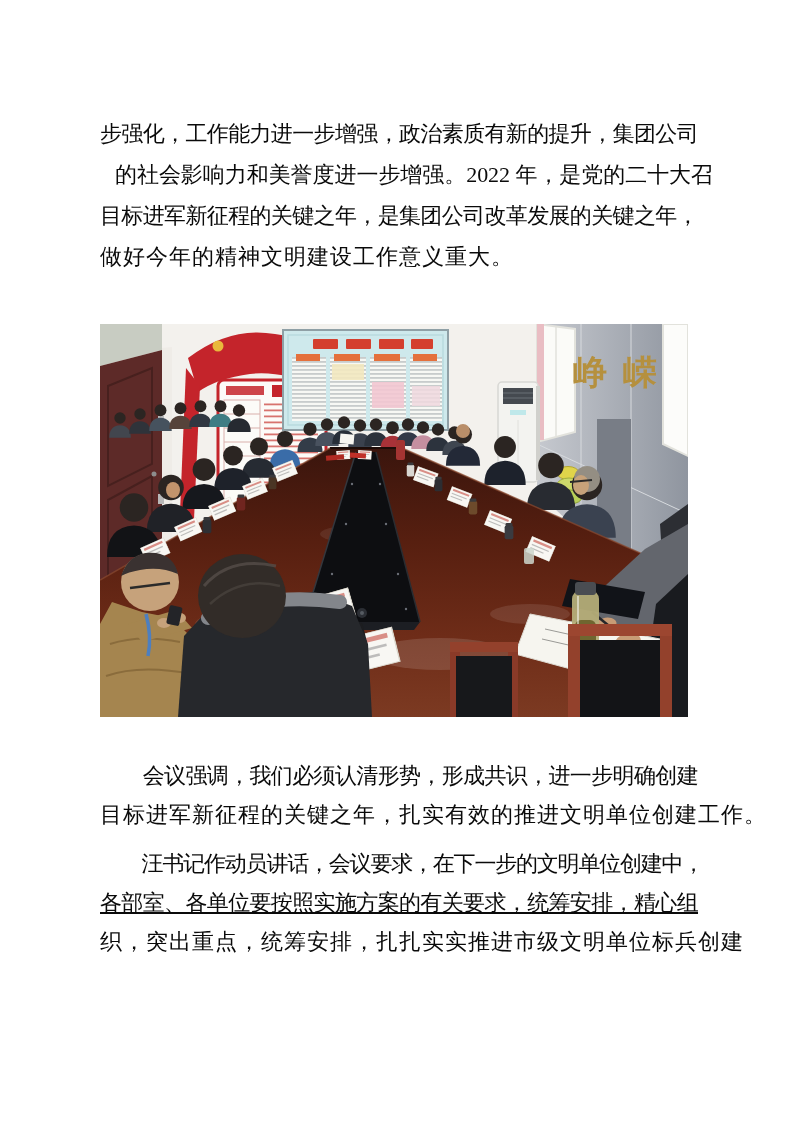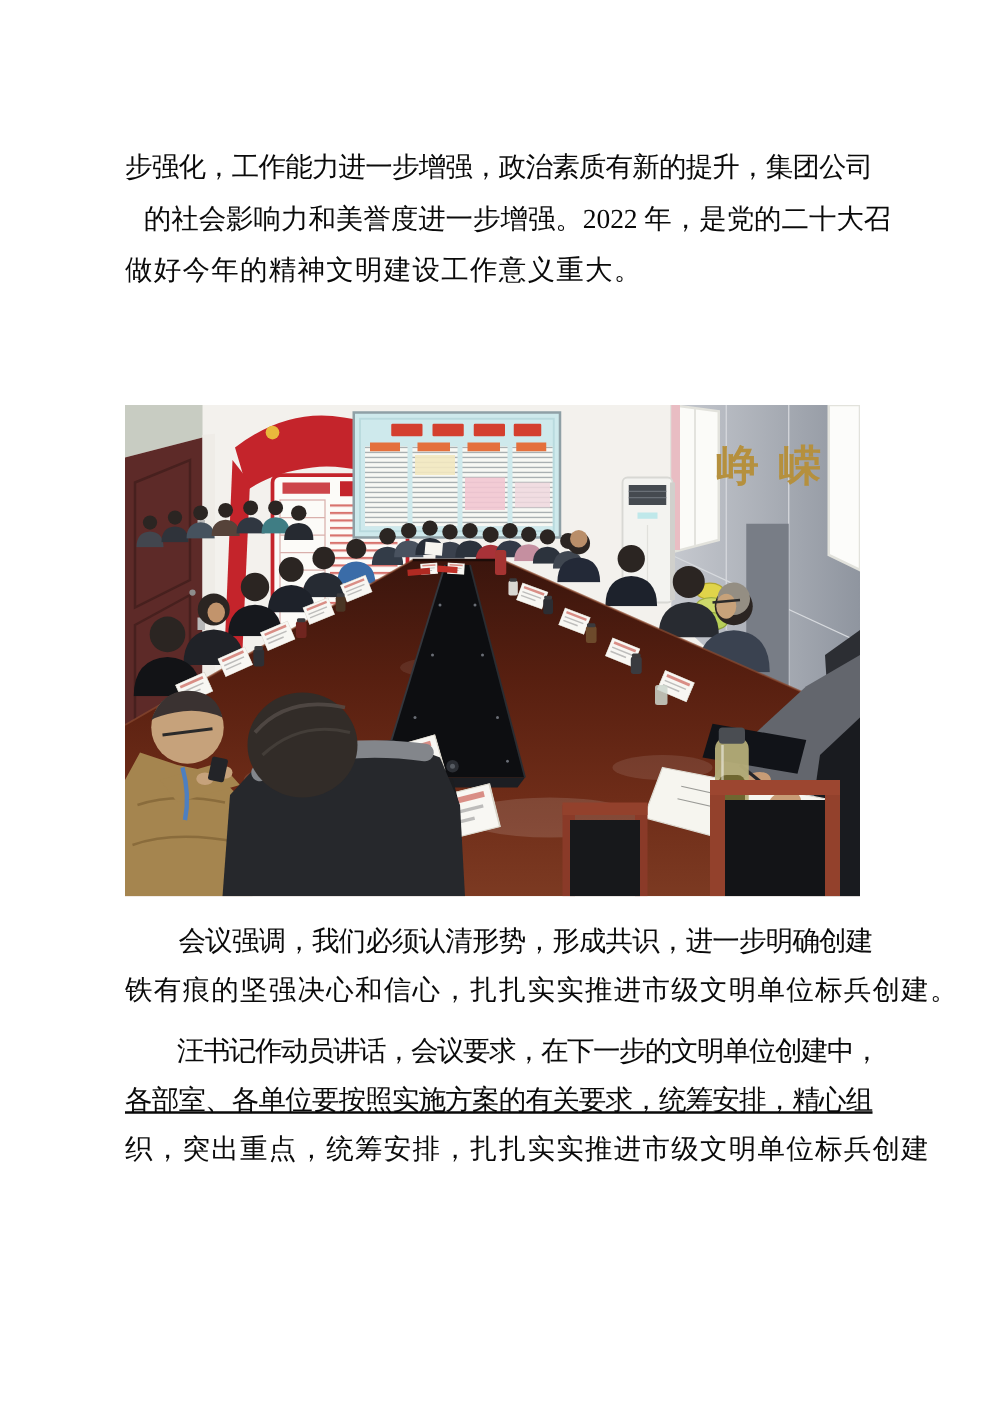--- a/index.html
+++ b/index.html
@@ -1,37 +1,38 @@
 <!DOCTYPE html>
 <html><head>
 <meta charset="utf-8">
 <style>
   html,body{margin:0;padding:0;}
   body{width:793px;height:1122px;background:#ffffff;position:relative;overflow:hidden;
        font-family:"Liberation Serif","DejaVu Serif",serif;color:#000;}
   .page{position:absolute;inset:0;background:#ffffff;}
   .textblock{position:absolute;left:100px;width:598px;font-size:22px;color:#0a0a0a;}
   .tb-top{top:113px;}
-  .tb-bottom{top:733px;}
+  .tb-bottom{top:756px;}
   .tb-top .line{height:41px;line-height:41px;white-space:pre;}
   .tb-bottom .line{height:39px;line-height:39px;white-space:pre;}
   .para{display:block;}
   .para+.para{margin-top:10px;}
   figure.photo{position:absolute;left:100px;top:324px;width:588px;height:276px;margin:0;}
   figure.photo svg{display:block;width:588px;height:393px;}
   .goldsign{font-family:"Liberation Serif","DejaVu Serif",serif;font-weight:bold;}
 </style>
 </head>
 <body>
 
 <div class="page">
 
   <div class="textblock tb-top">
       <div class="line"><span style="letter-spacing: -0.642857px;">步强化，工作能力进一步增强，政治素质有新的提升，集团公司</span></div>
       <div class="line"><span style="letter-spacing: -0.05px; margin-left: 15px;">的社会影响力和美誉度进一步增强。2022 年，是党的二十大召</span></div>
+      <div class="line"><span style="letter-spacing: -0.642857px;">目标进军新征程的关键之年，是集团公司改革发展的关键之年，</span></div>
       <div class="line"><span style="letter-spacing: 1px; margin-top: 25px;">做好今年的精神文明建设工作意义重大。</span></div>
     </div>
 
   <figure class="photo" role="img" aria-label="会议室会议现场照片：与会人员围坐在深红色长条会议桌旁学习文件，墙上有党建宣传栏和蓝色宣传展板">
     <svg viewBox="0 0 588 393" xmlns="http://www.w3.org/2000/svg">
       <defs>
         <linearGradient id="gTable" x1="0" y1="0" x2="0" y2="1">
           <stop offset="0" stop-color="#3a150d"></stop>
             <stop offset="0.35" stop-color="#571f10"></stop>
           <stop offset="0.7" stop-color="#6e2c18"></stop>
@@ -316,21 +317,21 @@
         <rect x="560" y="302" width="12" height="91" fill="#93412c"></rect>
         <rect x="468" y="300" width="104" height="12" fill="#9c4630"></rect>
         <rect x="480" y="316" width="80" height="77" fill="#131417"></rect>
       </g>
     </svg>
   </figure>
 
   <div class="textblock tb-bottom">
     <div class="para">
         <div class="line"><span style="letter-spacing: -0.642857px;">　　会议强调，我们必须认清形势，形成共识，进一步明确创建</span></div>
-        <div class="line"><span style="letter-spacing: 1px;">铁有痕的坚强决心和信心，扎扎实实推进市级文明单位标兵创建。</span></div>
+        <div class="line"><span style="letter-spacing: 1px;">目标进军新征程的关键之年，扎实有效的推进文明单位创建工作。</span></div>
       </div>
     <div class="para">
         <div class="line"><span style="letter-spacing: -1.2px; text-align: center;">　　汪书记作动员讲话，会议要求，在下一步的文明单位创建中，</span></div>
         <div class="line"><span style="letter-spacing: -0.642857px; text-decoration: underline;">各部室、各单位要按照实施方案的有关要求，统筹安排，精心组</span></div>
         <div class="line"><span style="letter-spacing: 1px;">织，突出重点，统筹安排，扎扎实实推进市级文明单位标兵创建</span></div>
       </div>
   </div>
 
 </div>
 

